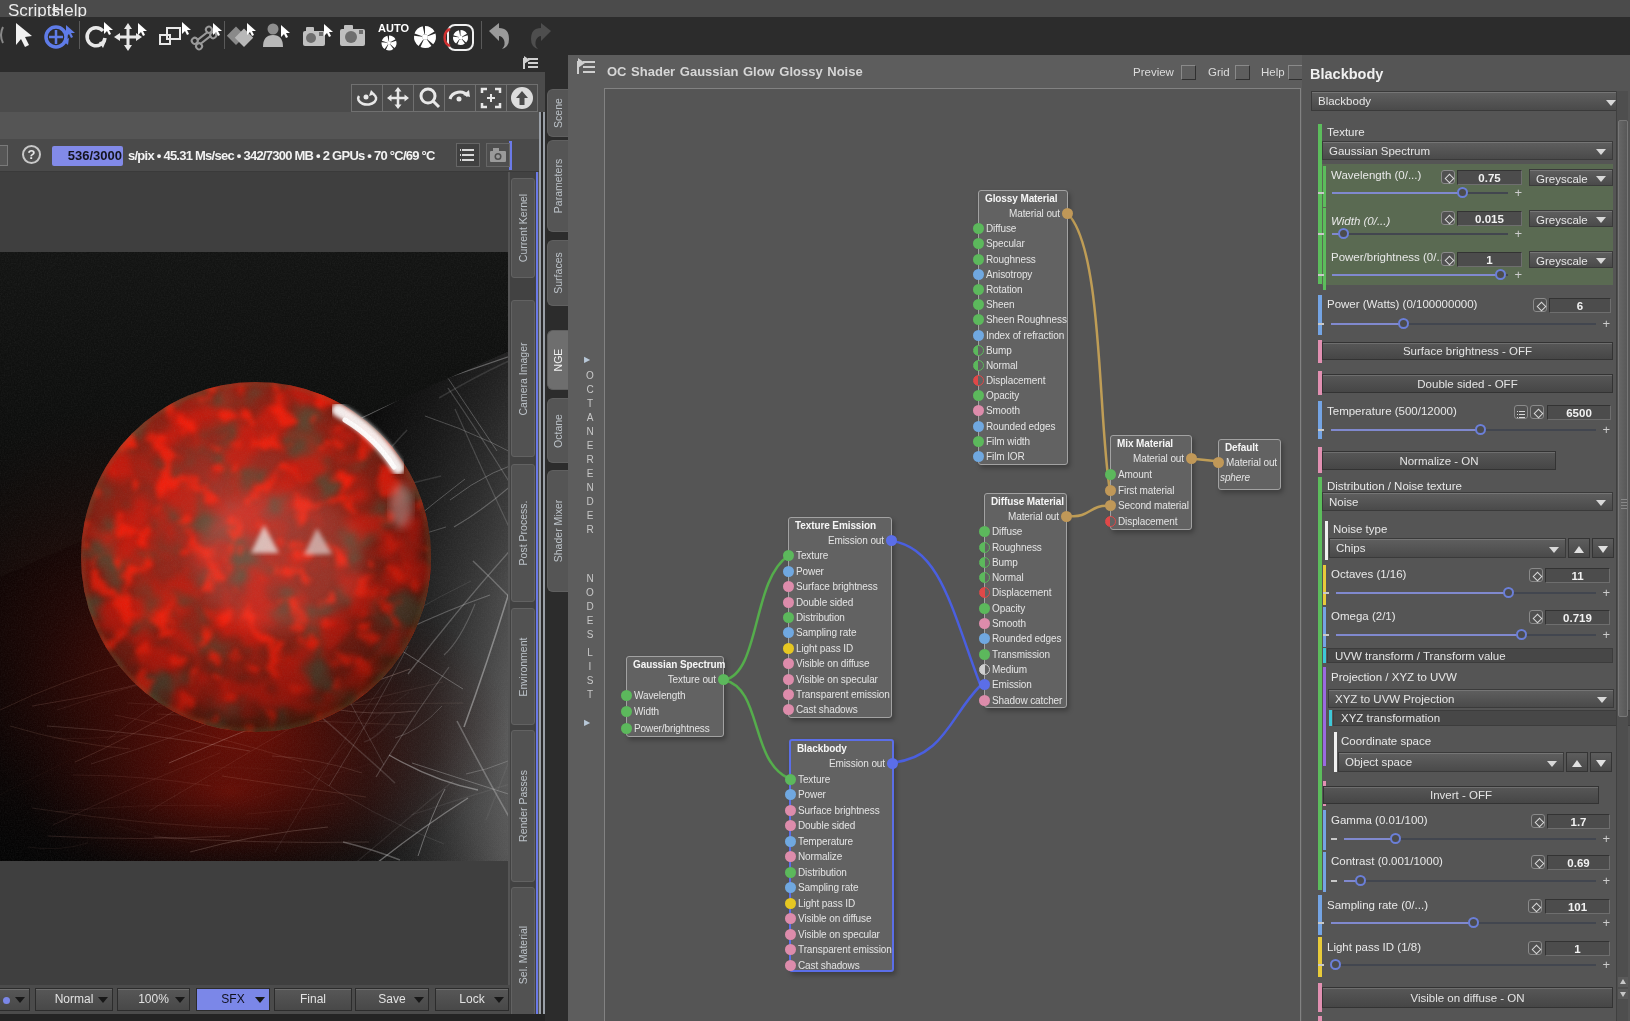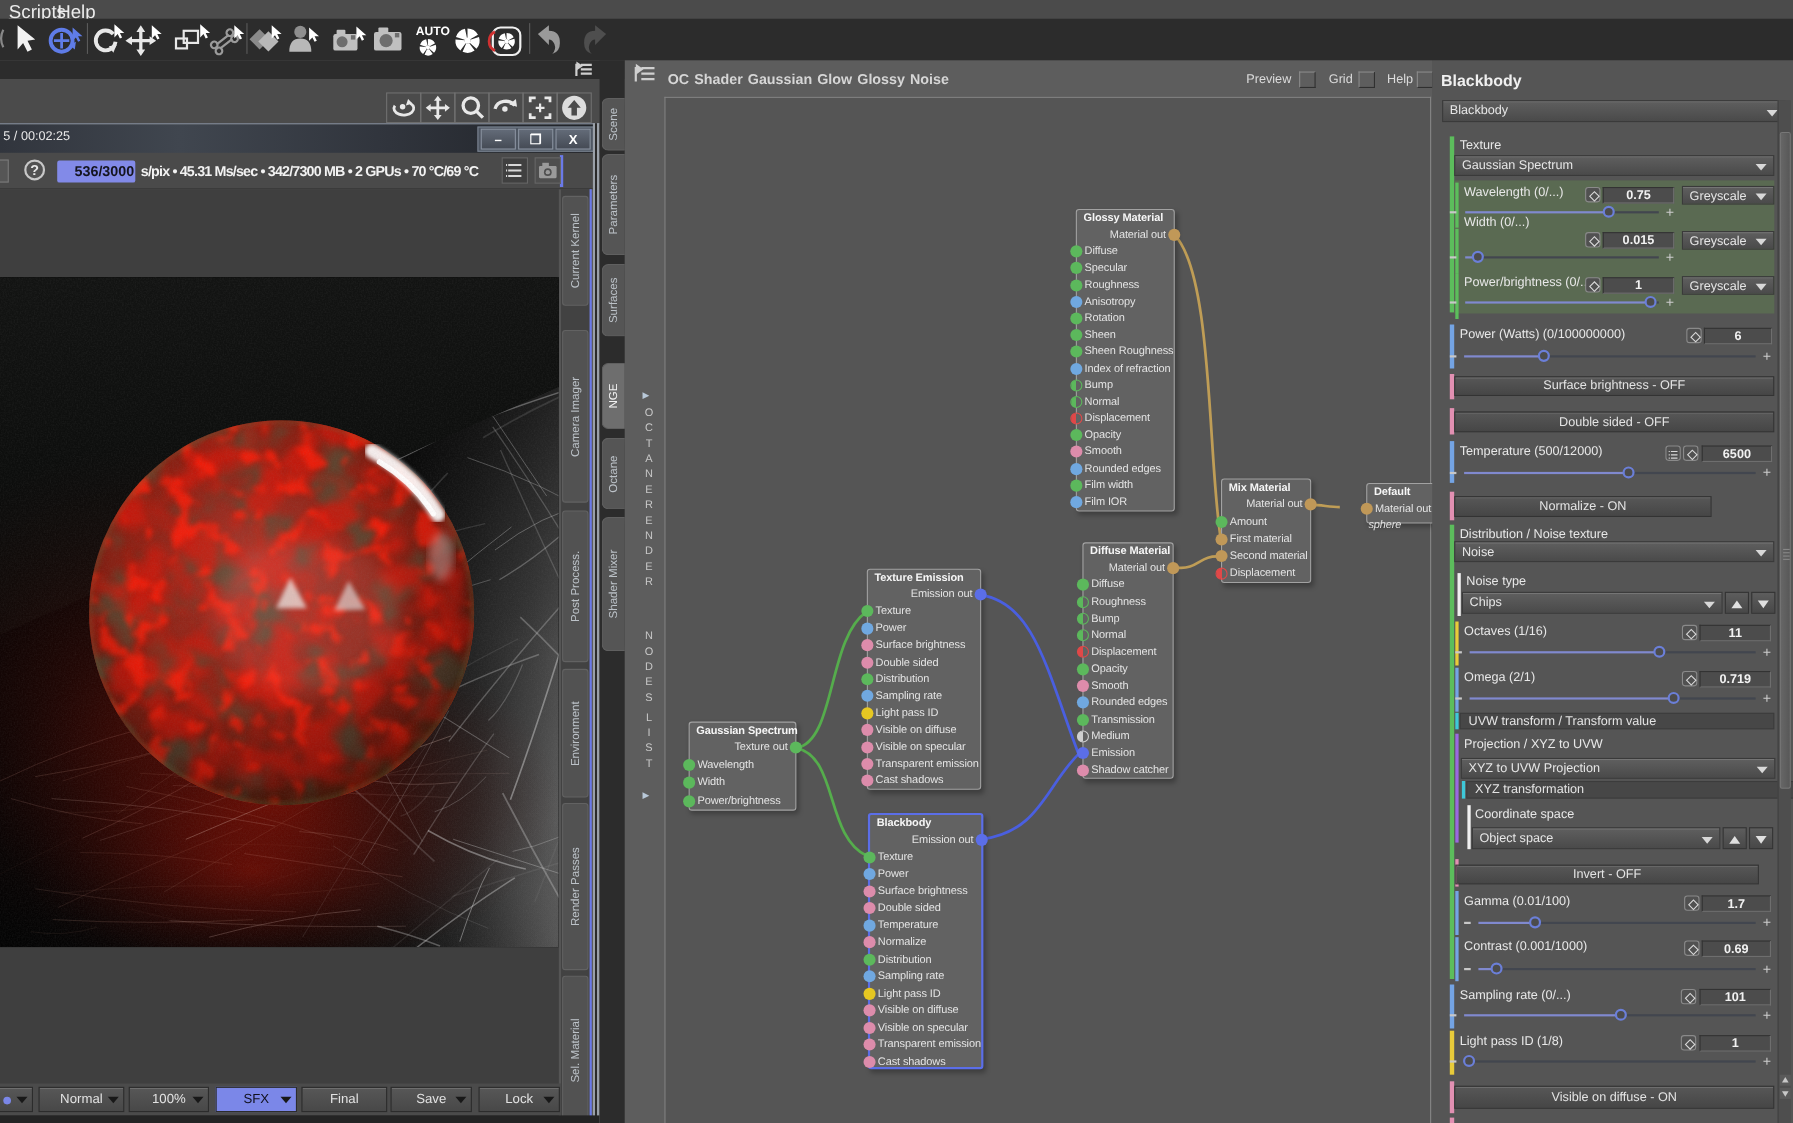--- a/index.html
+++ b/index.html
@@ -251,28 +251,20 @@
 <path d="M-9,-5 v-4 h5 M4,-9 h5 v4 M9,5 v4 h-5 M-4,9 h-5 v-4"></path>
 <path d="M0,-4 v8 M-4,0 h8" stroke-width="2"></path>
 </g>
 
 <g transform="translate(522,26)">
 <circle cx="0" cy="0" r="11" fill="#dcdcdc"></circle>
 <path d="M0,-7 l6,7 -3.5,0 0,7 -5,0 0,-7 -3.5,0 z" fill="#4b4b4b"></path>
 </g>
 </g>
 </svg>
-</div>
-<div class="abs" id="titlebar">
-      <span style="position:absolute;left:3px;top:5px;">5 / 00:02:25</span>
-<div id="winbtns">
-        <div class="wbtn" style="left:2px;">–</div>
-        <div class="wbtn" style="left:36px;">❐</div>
-        <div class="wbtn" style="left:70px;">X</div>
-      </div>
 </div>
 <div class="abs" id="statusbar">
 <div style="position:absolute;left:509px;top:2px;width:3px;height:29px;background:#6b7ae8;"></div>
 <div style="position:absolute;left:-4px;top:6px;width:12px;height:21px;background:#565656;border:1px solid #7a7a7a;"></div>
 <div style="position:absolute;left:22px;top:6px;width:19px;height:19px;border-radius:50%;background:#515151;border:2px solid #c8c8c8;color:#e8e8e8;font-weight:bold;font-size:13px;text-align:center;line-height:16px;">?</div>
 <div style="position:absolute;left:52px;top:7px;width:71px;height:20px;background:#828ae8;border-radius:2px;color:#14141e;font-weight:bold;font-size:13px;text-align:right;line-height:20px;padding-right:1px;">536/3000</div>
 <div style="position:absolute;left:128px;top:7px;color:#f2f2f2;font-weight:bold;font-size:13px;line-height:20px;white-space:nowrap;letter-spacing:-0.75px;">s/pix • 45.31 Ms/sec • 342/7300 MB • 2 GPUs • 70 °C/69 °C</div>
 <div style="position:absolute;left:456px;top:4px;width:24px;height:24px;background:#404040;border:1px solid #666;">
 <svg width="22" height="22">
           <g stroke="#d8d8d8" stroke-width="2">
@@ -648,21 +640,21 @@
 
 <div class="node n6" style="left:542px;top:380px;width:82px;height:95px;">
 <div class="t">Mix Material</div>
 <div class="nrow out">Material out<span class="pin r gd"></span></div>
 <div class="nrow">Amount<span class="pin l g"></span></div>
 <div class="nrow">First material<span class="pin l gd"></span></div>
 <div class="nrow">Second material<span class="pin l gd"></span></div>
 <div class="nrow">Displacement<span class="pin l hr"></span></div>
 </div>
 
-<div class="node n7" style="left:674px;top:384px;width:63px;height:37px;">
+<div class="node n7" style="left:650px;top:384px;width:63px;height:51px;">
 <div class="t">Default</div>
 <div class="nrow" style="padding-left:7px;">Material out<span class="pin l gd"></span></div>
 <div class="nrow" style="padding-left:1px;font-style:italic;">sphere</div>
 </div>
 </div>
 <div class="abs" id="rpanel">
 <div class="ttl">Blackbody</div>
 <div class="dd" style="left:9px;top:36px;width:312px;height:20px;">Blackbody<span class="da" style="top:8px;"></span></div>
 <div class="cbar c-g" style="left:16px;top:69px;height:160px;"></div>
 <div class="rlbl" style="left:25px;top:71px;">Texture</div>
@@ -676,21 +668,21 @@
 <div class="dd" style="left:227px;top:114px;width:84px;height:17px;">Greyscale<span class="da" style="top:6px;"></span></div>
 <div class="sld" style="left:16px;top:132px;width:204px;">
 <span class="mn"></span>
         <span class="pl">+</span>
 <span class="tr" style="left:14px;width:131px;"></span>
         <span class="tr2" style="left:145px;width:45px;"></span>
 <span class="hd" style="left:139px;"></span>
 </div>
 
 <div class="cbar c-g" style="left:21px;top:153px;width:3px;height:41px;"></div>
-<div class="rlbl" style="left:29px;top:141px;">Width (0/...)</div>
+<div class="rlbl" style="left:29px;top:160px;font-style:italic;">Width (0/...)</div>
 <div class="dia" style="left:139px;top:156px;"></div>
 <div class="vbox" style="left:155px;top:156px;width:65px;">0.015</div>
 <div class="dd" style="left:227px;top:155px;width:84px;height:17px;">Greyscale<span class="da" style="top:6px;"></span></div>
 <div class="sld" style="left:16px;top:173px;width:204px;">
 <span class="mn"></span>
         <span class="pl">+</span>
 <span class="tr" style="left:14px;width:12px;"></span>
         <span class="tr2" style="left:26px;width:164px;"></span>
 <span class="hd" style="left:20px;"></span>
 </div>

